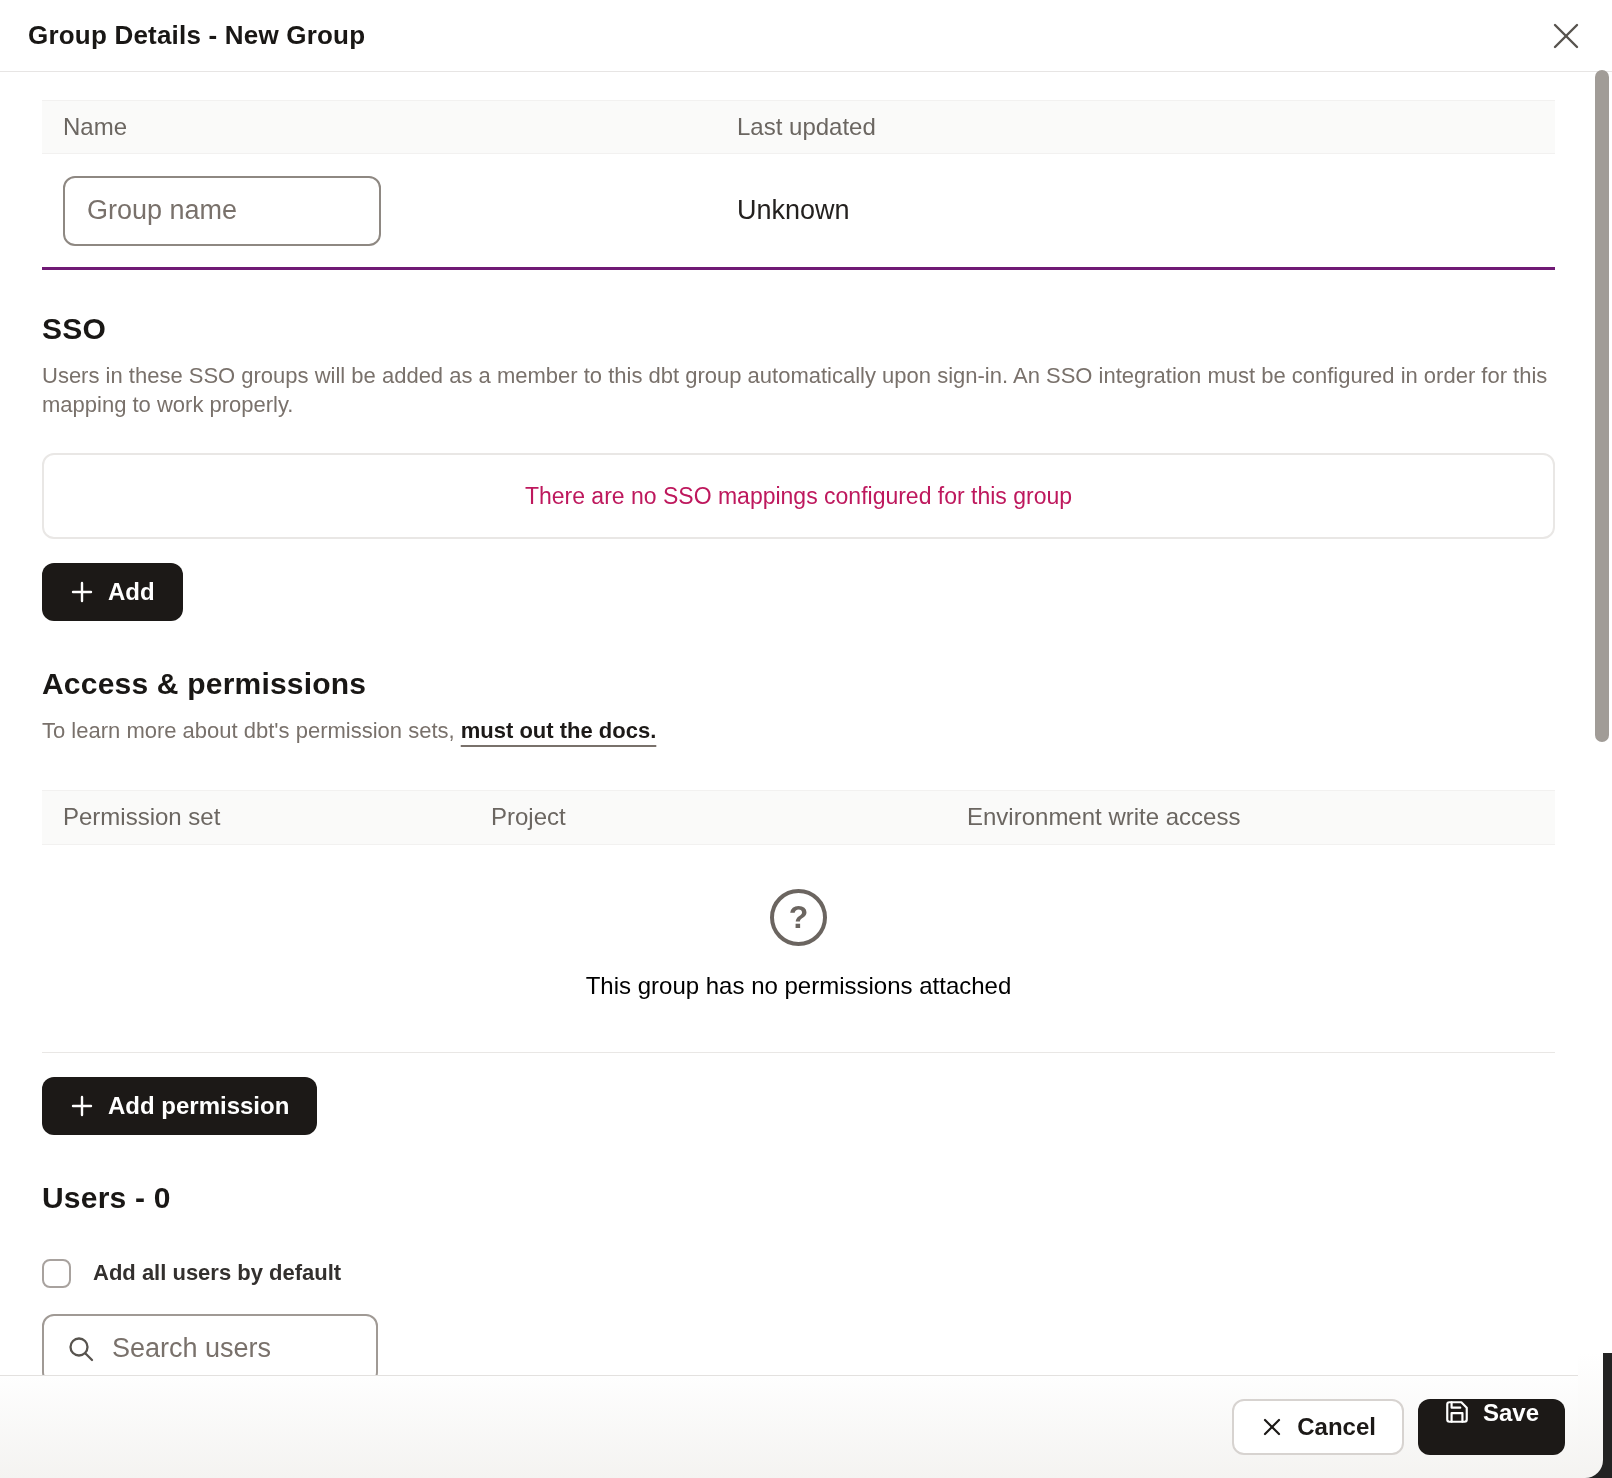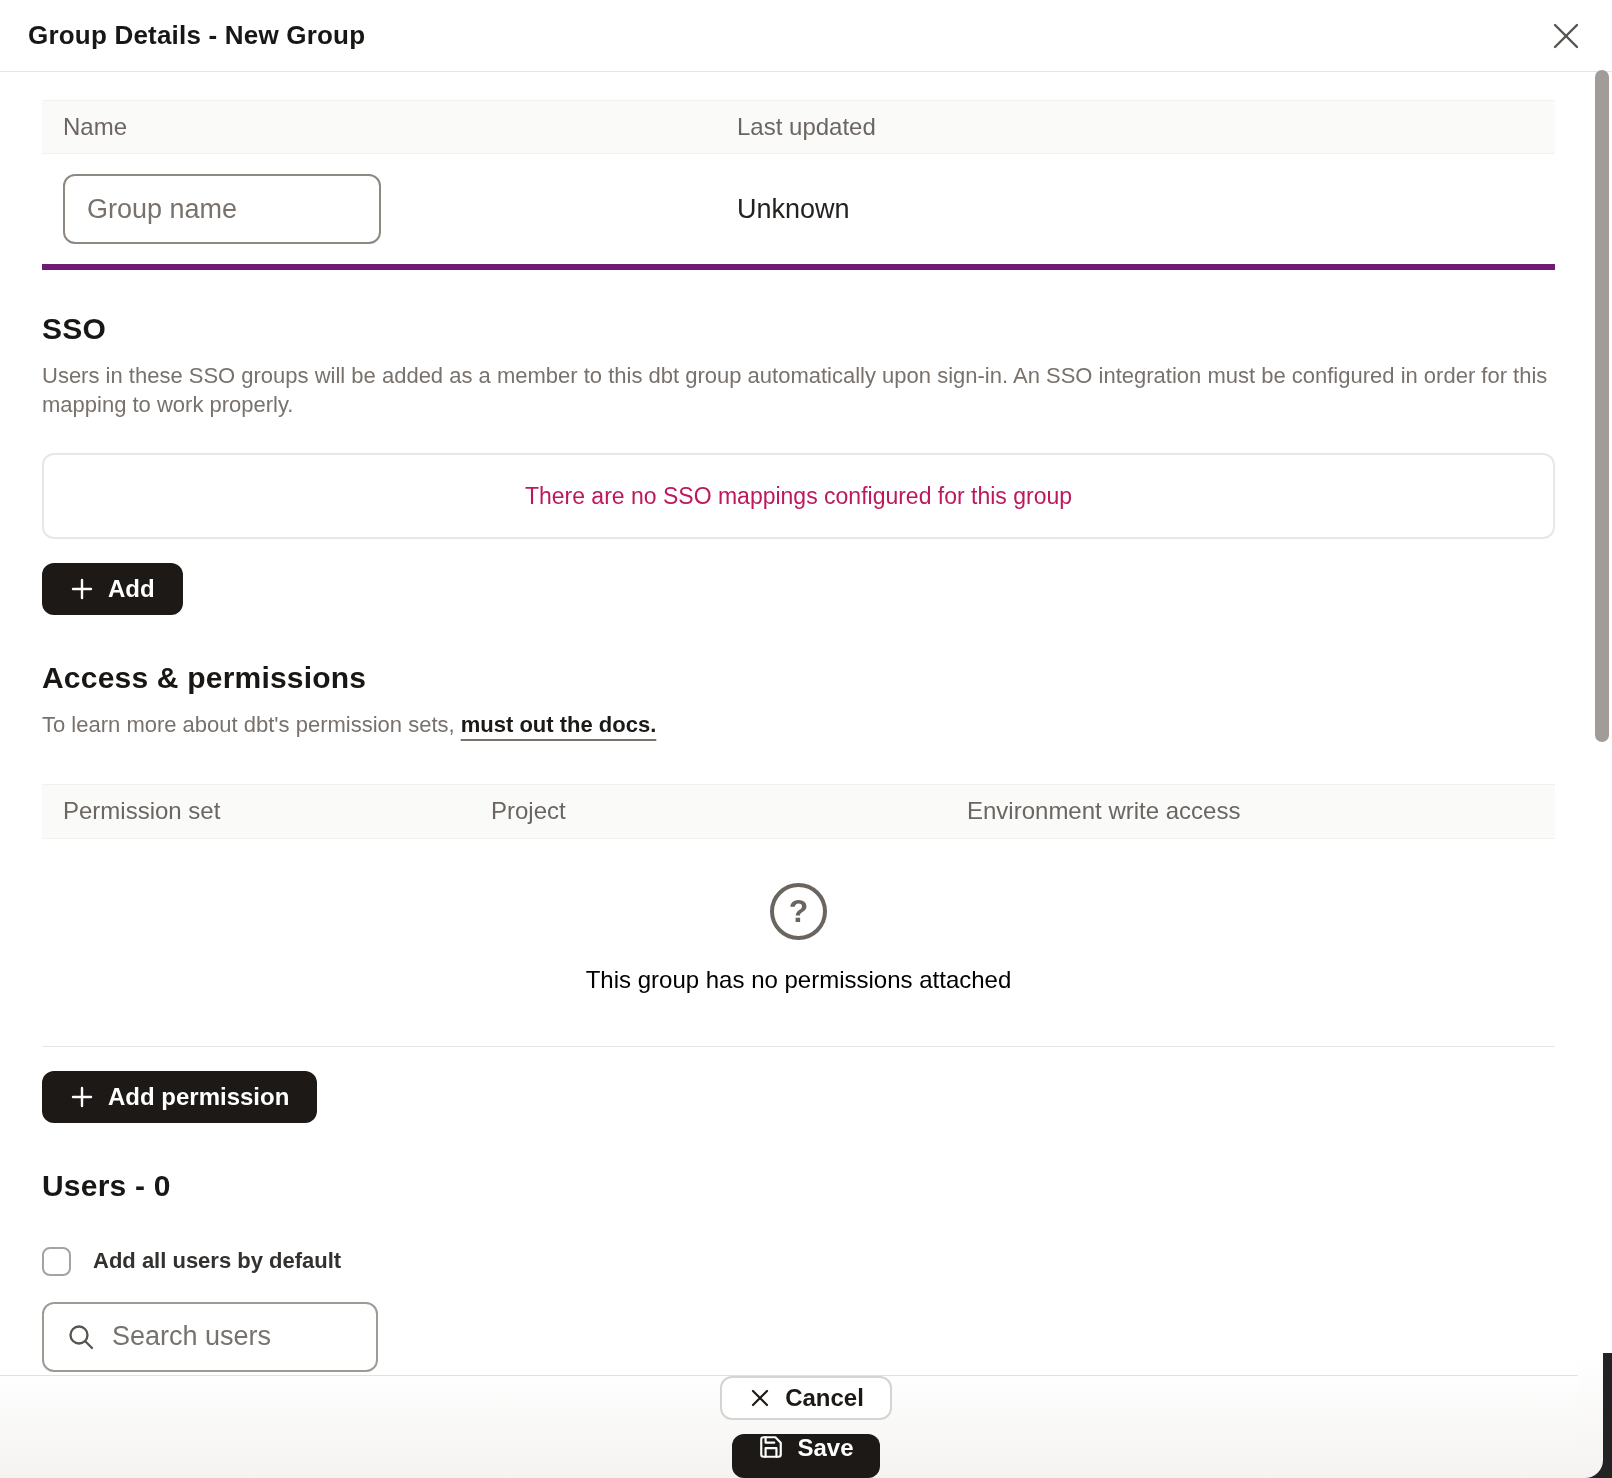--- a/index.html
+++ b/index.html
@@ -34,21 +34,21 @@
   .tbl-head {
     display:grid; align-items:center; height:54px;
     background:#fafaf9; border-top:1px solid #f2f1f0; border-bottom:1px solid #f2f1f0;
     color:#6b6661; font-size:24px; font-weight:500;
   }
   .tbl-head > div { padding-left:21px; }
   .t1 { margin-top:28px; }
   .t1 .tbl-head, .t1-row { grid-template-columns:674px 1fr; }
   .t1-row {
     display:grid; align-items:center; height:116px;
-    border-bottom:6px solid #701a75;
+    border-bottom:3px solid #701a75;
   }
   .t1-row > div { padding-left:21px; }
   .group-name-input {
     width:318px; height:70px; border:2px solid #8e8882; border-radius:12px;
     font-family:"Liberation Sans", sans-serif; font-size:27px; color:#24211f;
     padding:0 22px; outline:none; background:#fff;
   }
   .group-name-input::placeholder, .search-input::placeholder { color:#79716b; opacity:1; }
   .unknown-val { font-size:27px; color:#24211f; }
 
@@ -60,21 +60,21 @@
   .sso-desc { margin-top:16px; max-width:1513px; }
 
   .empty-box {
     margin-top:34px; height:86px; border:2px solid #e9e7e5; border-radius:12px;
     display:flex; align-items:center; justify-content:center;
     font-size:23px; color:#be185d; background:#fff;
   }
 
   .btn-dark {
     display:inline-flex; align-items:center; gap:14px;
-    height:52px; padding:0 28px; margin-top:24px;
+    height:58px; padding:0 28px; margin-top:24px;
     background:#1c1917; color:#fff; border:none; border-radius:12px;
     font-family:"Liberation Sans", sans-serif; font-size:24px; font-weight:600; cursor:pointer;
   }
 
   .perm-heading { margin-top:46px; }
   .docs-line { margin-top:16px; font-size:22px; }
   .docs-link {
     color:#1c1917; font-weight:700; text-decoration:underline;
     text-decoration-color:#79716b; text-decoration-thickness:2px; text-underline-offset:7px;
     cursor:pointer;
@@ -116,21 +116,21 @@
     position:absolute; right:3px; top:70px; width:14px; height:672px;
     background:#a19c97; border-radius:7px; z-index:10; cursor:grab;
   }
 
   
   .modal-footer {
     position:absolute; left:0; bottom:0; width:1612px; height:103px;
     border-top:1px solid #e3e1df;
     background:linear-gradient(180deg,#fefefe 0%,#f4f3f1 100%);
     display:flex; align-items:center; justify-content:flex-end;
-    gap:14px; padding:0 62px; z-index:6;flex-direction:column;
+    gap:14px; padding:0 47px; z-index:6;
   }
   .btn-cancel {
     display:inline-flex; align-items:center; gap:13px; height:56px; padding:0 26px;
     background:#fff; border:2px solid #d7d3d0; border-radius:12px;
     font-family:"Liberation Sans", sans-serif; font-size:24px; font-weight:600; color:#1c1917; cursor:pointer;
   }
   .btn-save {
     display:inline-flex; gap:13px; height:56px; padding:0 26px;
     background:#1c1917; border:none; border-radius:12px;
     font-family:"Liberation Sans", sans-serif; font-size:24px; font-weight:600; color:#fff; cursor:pointer;

